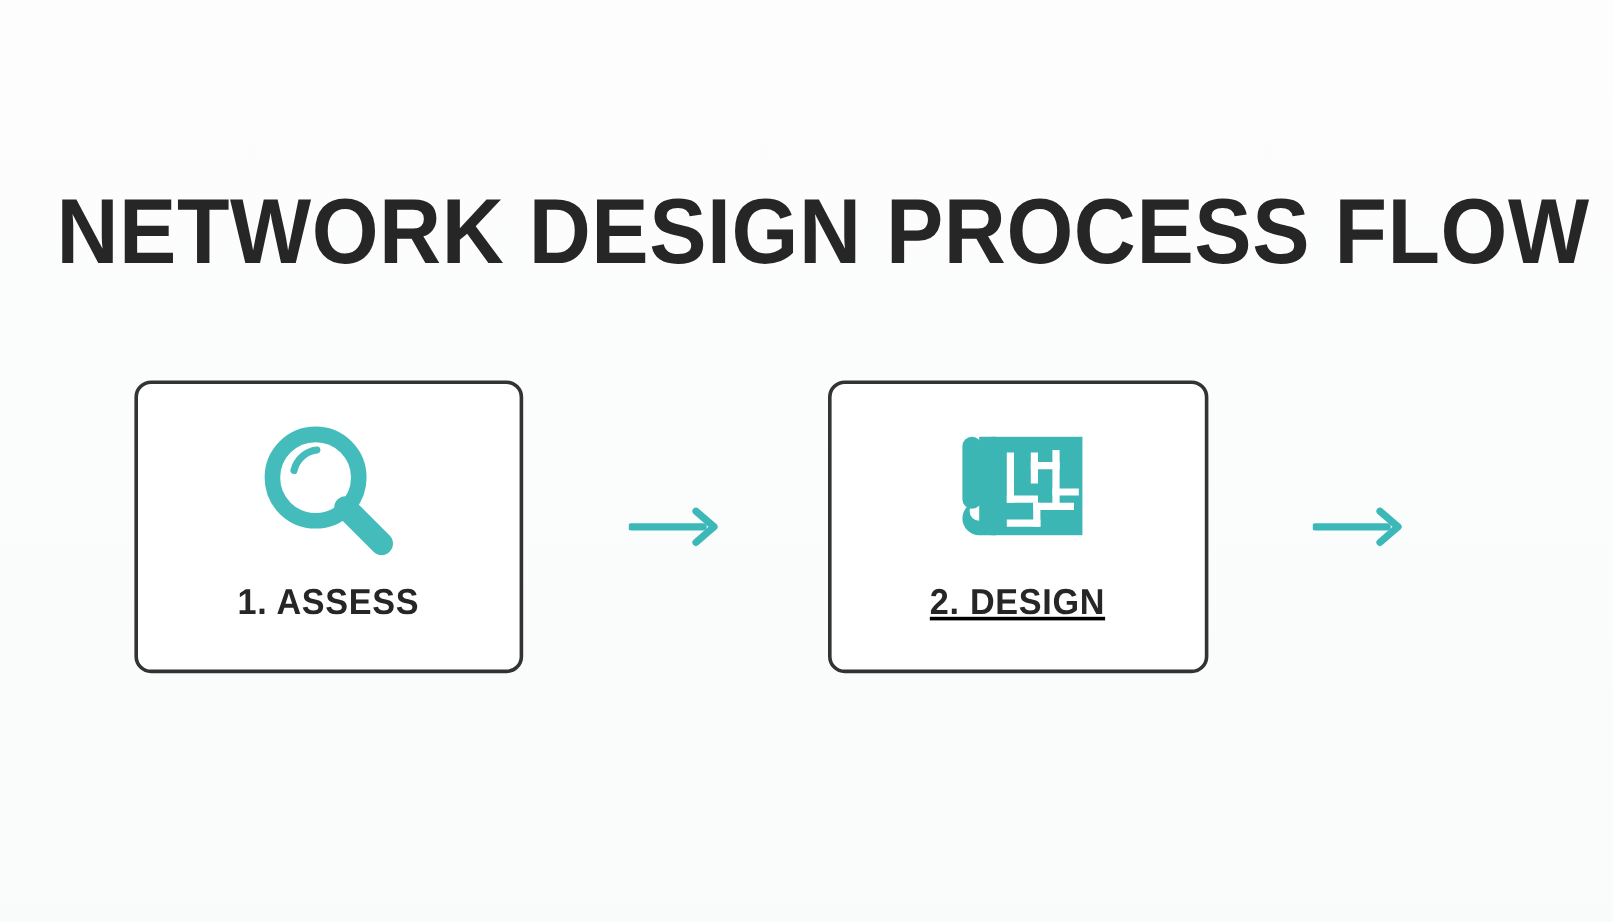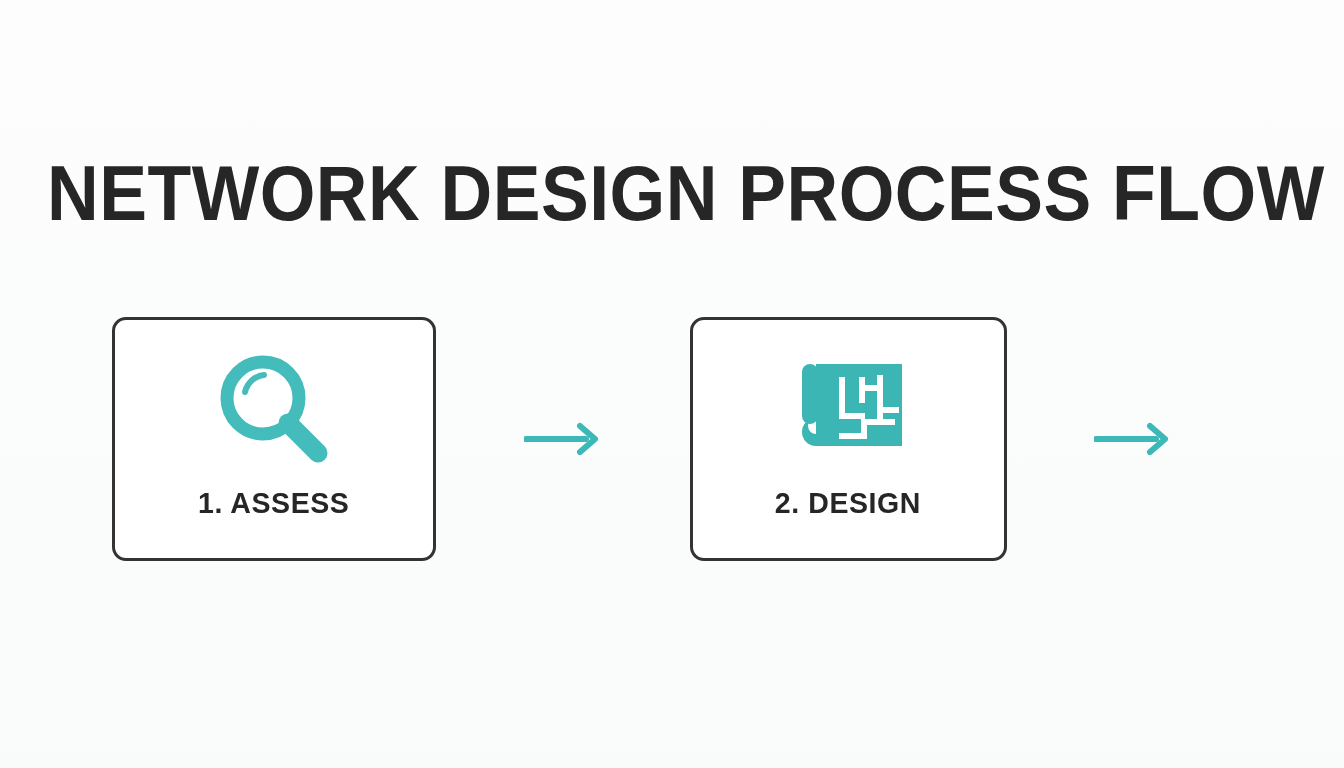--- a/index.html
+++ b/index.html
@@ -54,20 +54,21 @@
     background: #ffffff;
     display: flex;
     flex-direction: column;
     align-items: center;
     justify-content: flex-start;
     position: relative;
   }
   .step-box.narrow {
     width: 317px;
     flex: 0 0 317px;
+    text-decoration: underline;
   }
   .icon-wrap {
     margin-top: 26px;
     height: 126px;
     display: flex;
     align-items: center;
     justify-content: center;
   }
   .step-label {
     margin-top: 14px;

